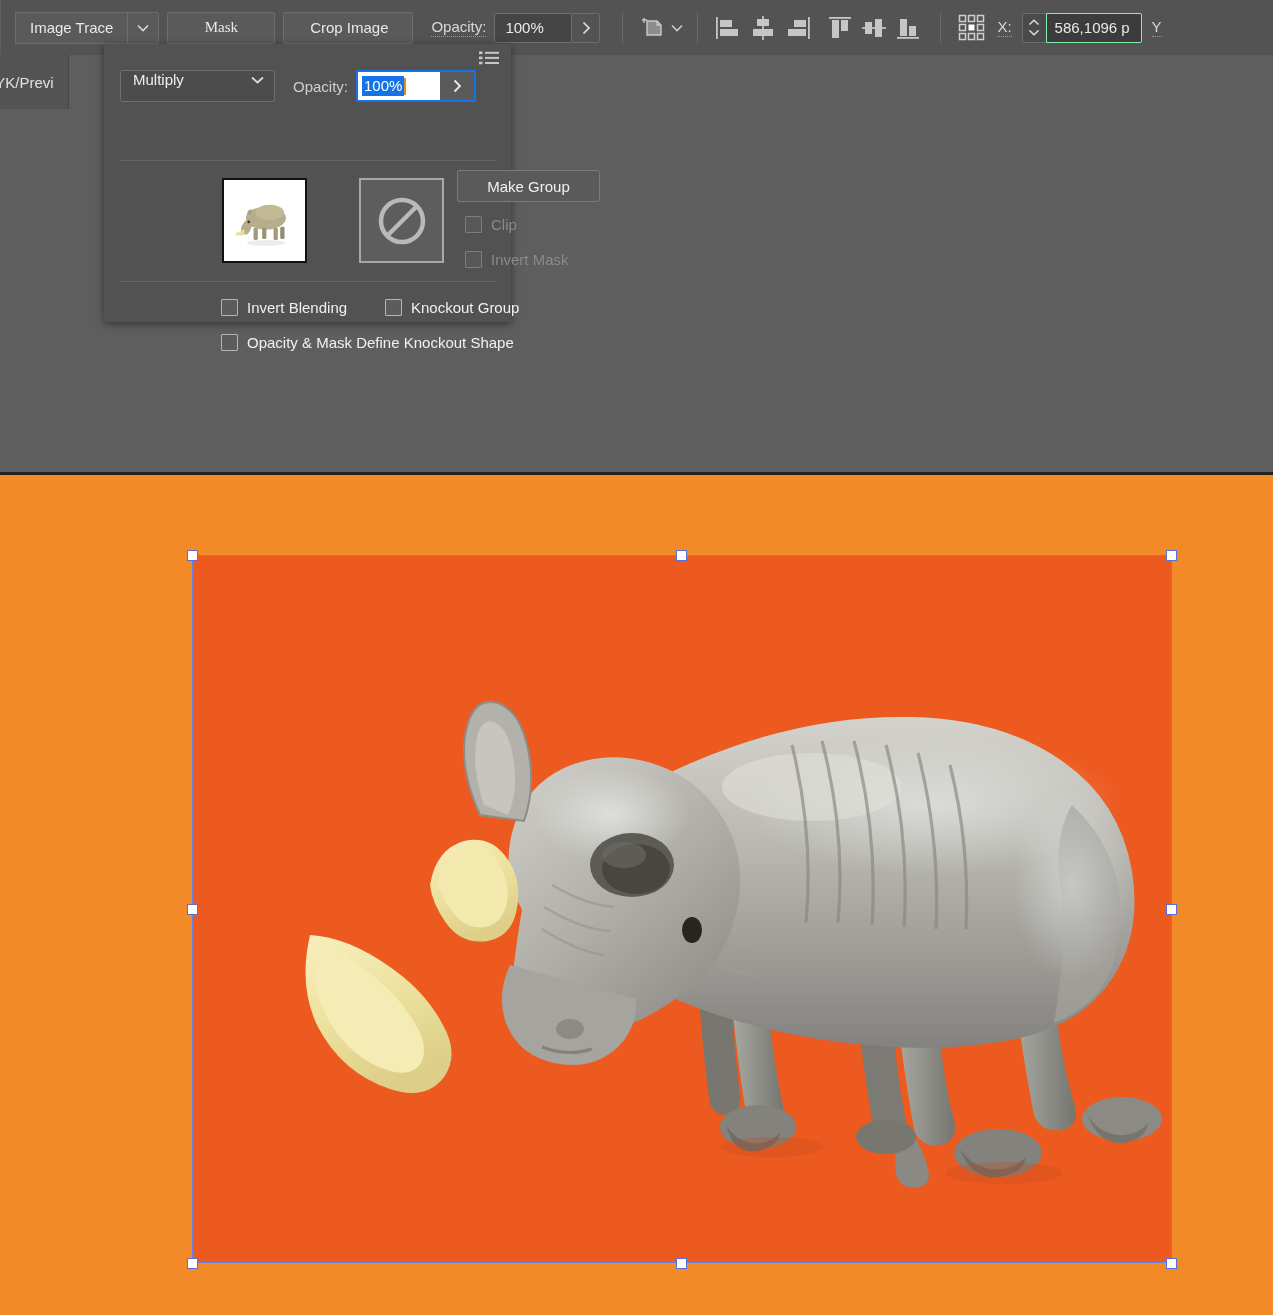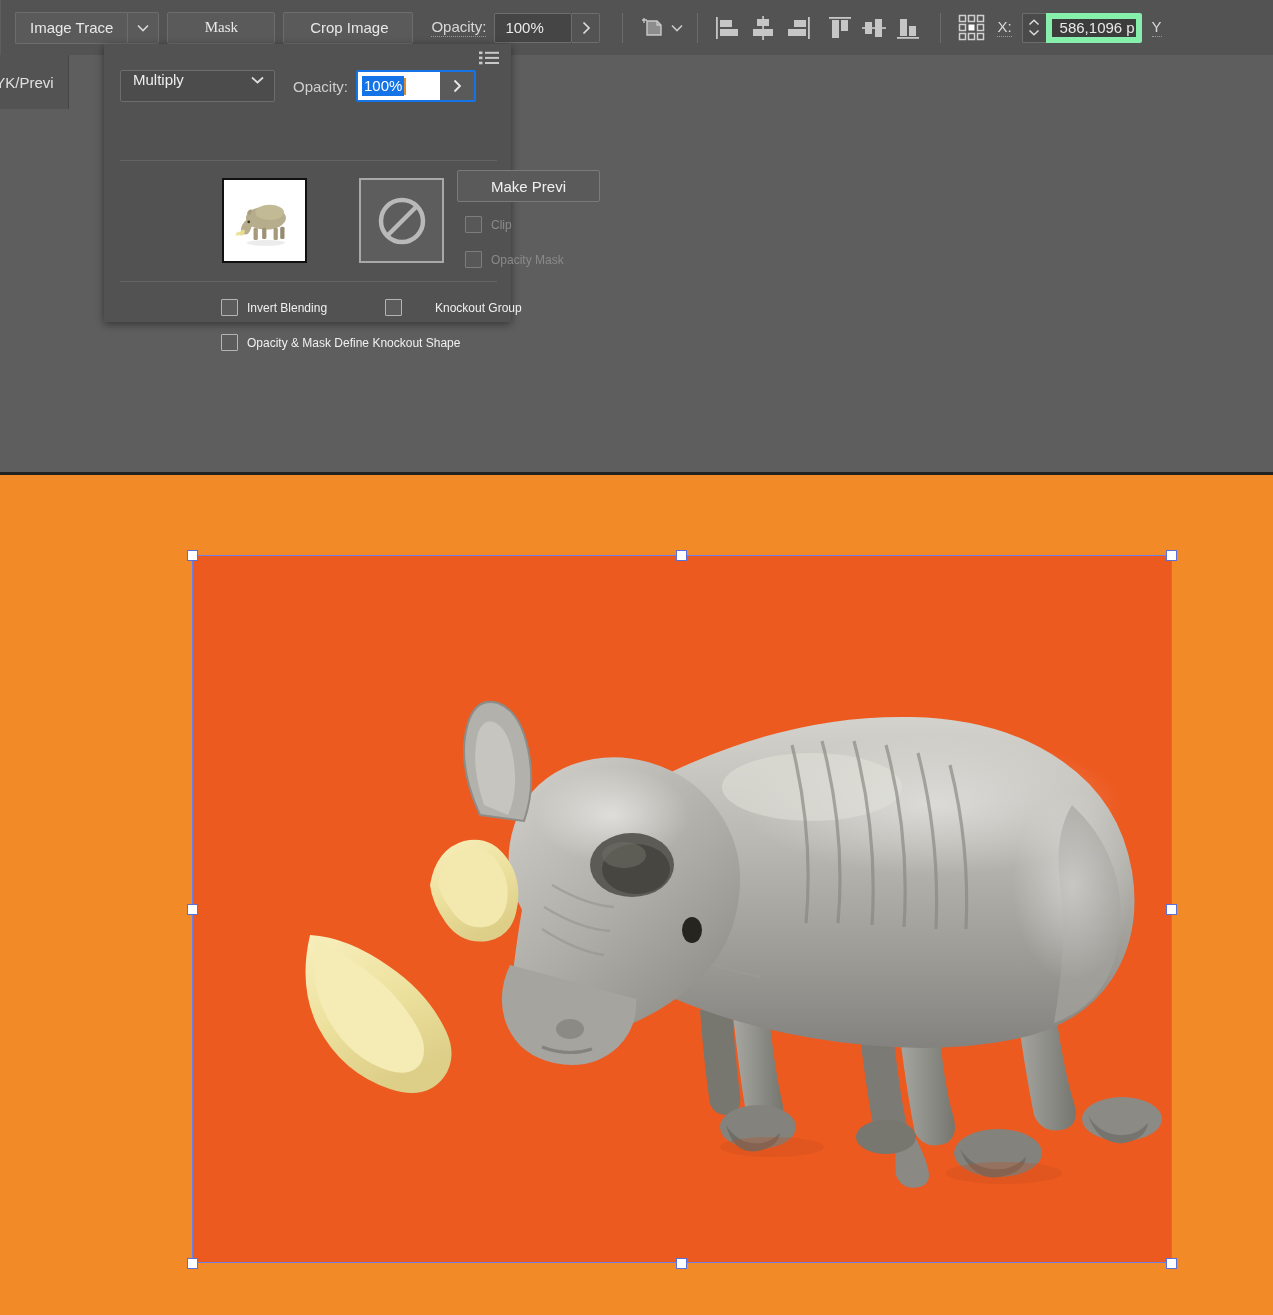--- a/index.html
+++ b/index.html
@@ -56,21 +56,21 @@
   .align-icon { width: 30px; height: 28px; }
 
   .xy-group { display: flex; align-items: center; }
   .stepper {
     width: 24px; height: 30px; background: #4a4a4a; border: 1px solid #6d6d6d;
     border-right: none; border-radius: 2px 0 0 2px;
     display: flex; flex-direction: column; align-items: center; justify-content: center;
     gap: 3px; cursor: default;
   }
   .num-field {
-    height: 30px; background: #3c3c3c; border: 6px solid #86efac;
+    height: 30px; background: #3c3c3c; border: 1px solid #86efac;
     border-radius: 0 2px 2px 0; color: #e8e8e8; font-size: 15px;
     display: flex; align-items: center; padding: 0 8px; white-space: nowrap;
     overflow: hidden;
     text-align: center;
   }
 
   
   .tabstrip {
     position: absolute; left: 0; top: 55px; width: 1273px; height: 54px;
     background: #5e5e5e;
@@ -137,27 +137,27 @@
     color: #f0f0f0; font-size: 15px;
     display: flex; align-items: center; justify-content: center; cursor: default;
   }
 
   .chk-row { display: flex; align-items: center; cursor: default; }
   .chkbox {
     width: 17px; height: 17px; background: #5c5c5c; border: 1px solid #b4b4b4;
     border-radius: 1px; flex: none;
   }
   .chkbox.dim { border-color: #7d7d7d; background: #585858; }
-  .chk-label { color: #f0f0f0; font-size: 12px; margin-left: 9px; white-space: nowrap; }
+  .chk-label { color: #f0f0f0; font-size: 15px; margin-left: 9px; white-space: nowrap; }
   .chk-label.dim { color: #8a8a8a; }
 
   .clip-row { position: absolute; left: 361px; top: 172px; }
   .invert-row { position: absolute; left: 361px; top: 207px; }
   .iso-row { position: absolute; left: 117px; top: 255px; }
-  .knock-row { position: absolute; left: 281px; top: 255px; gap: 24px; }
+  .knock-row { position: absolute; left: 281px; top: 255px; }
   .opmask-row { position: absolute; left: 117px; top: 290px; }
 
   
   .canvas-divider {
     position: absolute; left: 0; top: 472px; width: 1273px; height: 3px; background: #222222;
   }
   .canvas {
     position: absolute; left: 0; top: 475px; width: 1273px; height: 840px;
     background: #f28a28; overflow: hidden;
   }
@@ -388,31 +388,31 @@
       </div>
       <div class="mask-thumb">
         <svg width="56" height="56" viewBox="0 0 56 56">
           <circle cx="28" cy="28" r="21" fill="none" stroke="#b9b9b9" stroke-width="4.5"></circle>
           <line x1="13" y1="43" x2="43" y2="13" stroke="#b9b9b9" stroke-width="4.5"></line>
         </svg>
       </div>
     </div>
 
     <div class="make-mask-btn">
-      <span>Make Previ</span>
+      <span>Make Group</span>
     </div>
 
     <div class="chk-row clip-row">
       <span class="chkbox dim"></span>
       <span class="chk-label dim">Clip</span>
     </div>
 
     <div class="chk-row invert-row">
       <span class="chkbox dim"></span>
-      <span class="chk-label dim">Opacity Mask</span>
+      <span class="chk-label dim">Invert Mask</span>
     </div>
 
     <div class="panel-hr" style="top:237px;"></div>
 
     <div class="chk-row iso-row">
       <span class="chkbox"></span>
       <span class="chk-label">Invert Blending</span>
     </div>
 
     <div class="chk-row knock-row">

